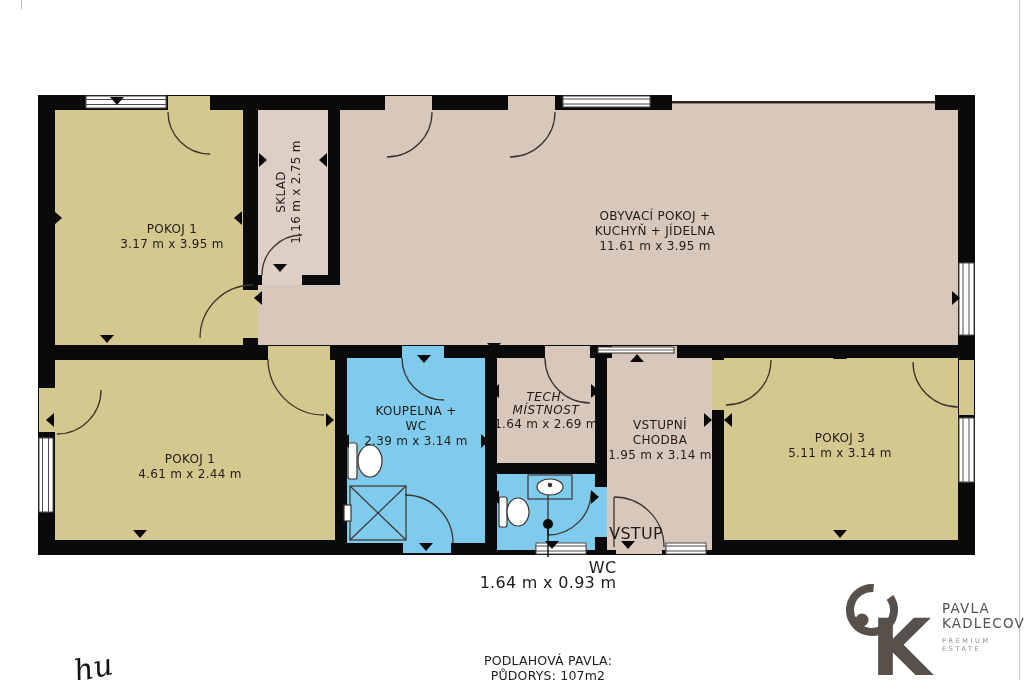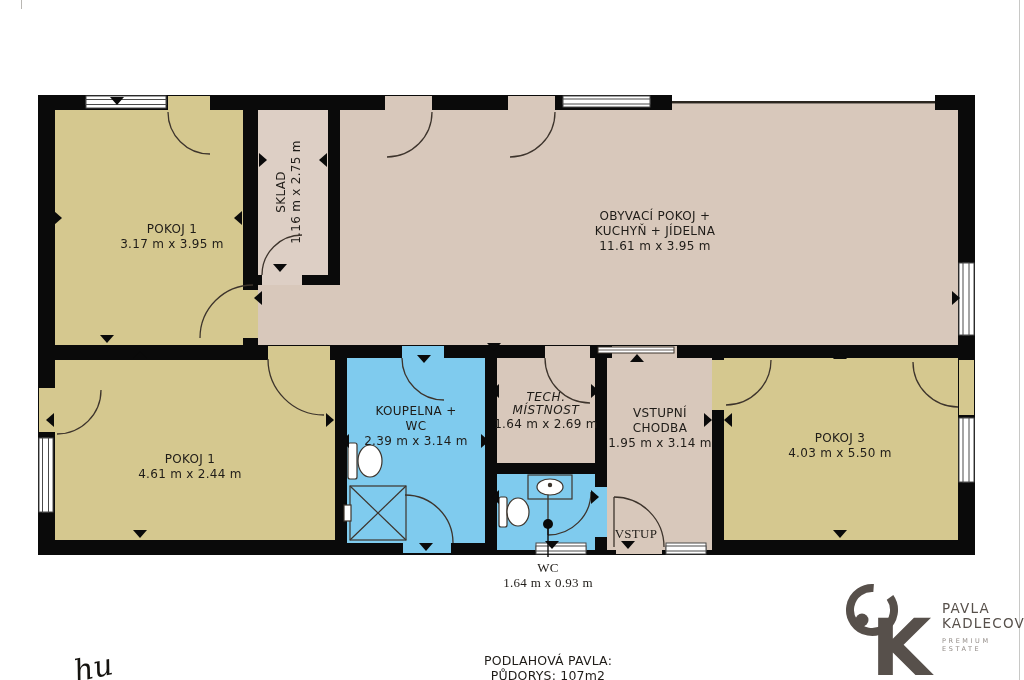--- a/index.html
+++ b/index.html
@@ -10,23 +10,23 @@
   .plan-svg{position:absolute;left:0;top:0;width:1024px;height:680px;}
   .room-label{
     position:absolute;transform:translate(-50%,-50%);
     text-align:center;color:#1f1c18;font-size:12px;line-height:15px;
     letter-spacing:.3px;white-space:nowrap;z-index:5;
   }
   .room-label .ln{display:block;}
   .room-label.small-name .name-ln{font-size:12px;line-height:13px;letter-spacing:.6px;font-style:italic;}
   .rotated{transform:translate(-50%,-50%) rotate(-90deg);}
   .free-label{
-    position:absolute;transform:translate(-50%,-50%);text-align:center;
-    color:#1f1c18;font-size:13px;line-height:15px;letter-spacing:.3px;
-    white-space:nowrap;z-index:5;font-family:Liberation Serif, serif;
+    position:absolute;transform:translate(-50%,-50%);text-align:right;
+    color:#1f1c18;font-size:16px;line-height:15px;letter-spacing:.3px;
+    white-space:nowrap;z-index:5;
   }
   .footer-label{
     position:absolute;left:548px;top:653px;transform:translateX(-50%);
     text-align:center;color:#1f1c18;font-size:12.5px;line-height:15px;
     letter-spacing:.2px;white-space:nowrap;z-index:5;
   }
   .brand{position:absolute;left:942px;top:601px;z-index:5;color:#57504b;}
   .brand .nm{display:block;font-size:13.5px;line-height:15px;letter-spacing:1.2px;}
   .brand .tg{display:block;margin-top:6px;font-size:6.5px;letter-spacing:2.6px;color:#938c87;}
   .logo-mark{position:absolute;left:845px;top:580px;width:95px;height:100px;z-index:5;}
@@ -214,29 +214,29 @@
     <span class="ln">WC</span>
     <span class="ln">2.39 m x 3.14 m</span>
   </div>
 
   <div class="room-label small-name" style="left:546px;top:411px;">
     <span class="ln name-ln">TECH.</span>
     <span class="ln name-ln">MÍSTNOST</span>
     <span class="ln">1.64 m x 2.69 m</span>
   </div>
 
-  <div class="room-label" style="left:660px;top:428px;">
+  <div class="room-label" style="left:660px;top:440px;">
     <span class="ln">VSTUPNÍ</span>
     <span class="ln">CHODBA</span>
     <span class="ln">1.95 m x 3.14 m</span>
   </div>
 
   <div class="room-label" style="left:840px;top:446px;">
     <span class="ln">POKOJ 3</span>
-    <span class="ln">4.03 m x 5.50 m</span>
+    <span class="ln">5.11 m x 3.14 m</span>
   </div>
 
   <div class="free-label" style="left:636px;top:533px;">VSTUP</div>
 
   <div class="free-label" style="left:548px;top:575px;">
     <span class="ln" style="display:block;">WC</span>
     <span class="ln" style="display:block;">1.64 m x 0.93 m</span>
   </div>
 
   <div class="footer-label">

